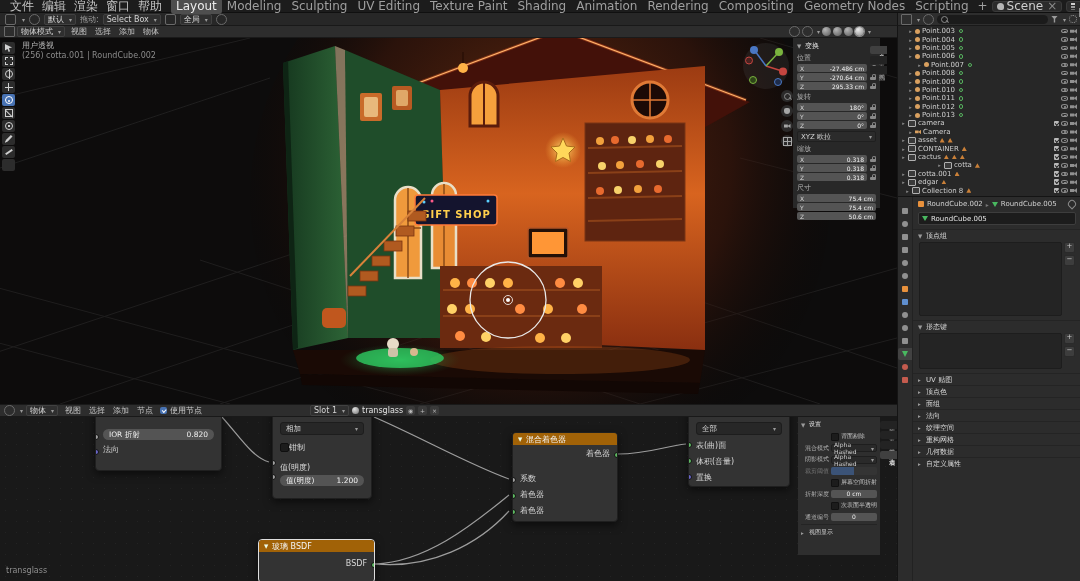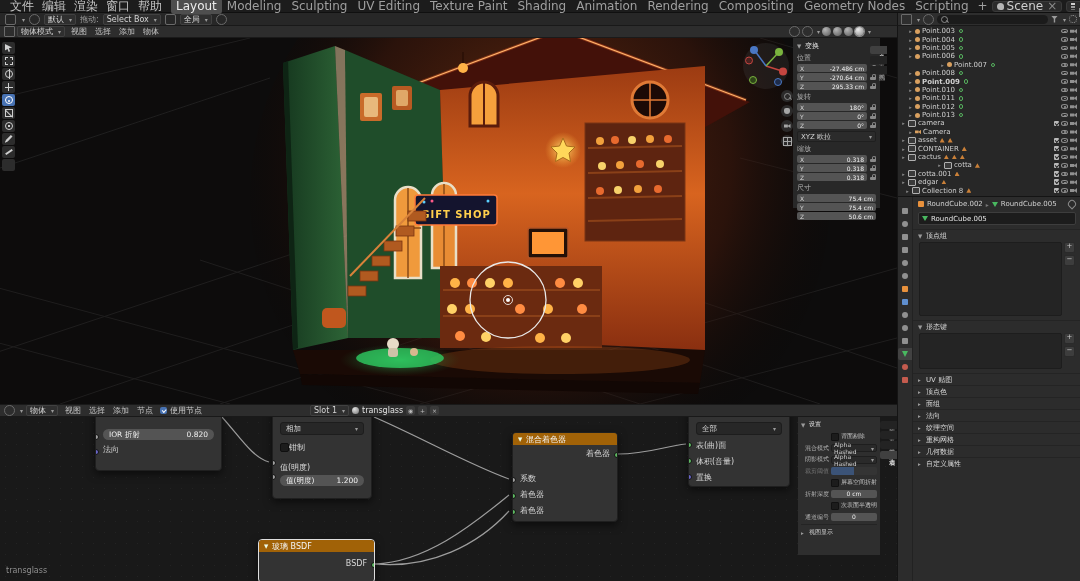--- a/index.html
+++ b/index.html
@@ -440,20 +440,24 @@
           <span class="t-ico ti-annotate"></span>
         </div>
         <div class="tbtn">
           <span class="t-ico ti-measure"></span>
         </div>
         <div class="tbtn">
           <span class="t-ico ti-add-cube"></span>
         </div>
       </div>
 
+    <div id="vp-overlay">
+      <div class="l1">用户透视</div>
+      <div class="l2">(256) cotta.001 | RoundCube.002</div>
+    </div>
 
     <svg id="navgizmo" width="52" height="52">
       <circle cx="26" cy="26" r="23" fill="rgba(70,70,70,.25)"></circle>
       <line x1="26" y1="26" x2="42" y2="31" stroke="#c4453f" stroke-width="1.5"></line>
         <circle cx="43" cy="31.5" r="4" fill="#c4453f"></circle>
       <circle cx="9" cy="20.5" r="3.5" fill="#4a2220" stroke="#c4453f"></circle>
       <line x1="26" y1="26" x2="38" y2="13" stroke="#7ab33e" stroke-width="1.5"></line>
         <circle cx="39" cy="12" r="4" fill="#7ab33e"></circle>
       <circle cx="13" cy="40" r="3.5" fill="#2e4418" stroke="#7ab33e"></circle>
       <line x1="26" y1="26" x2="15" y2="11" stroke="#4a77c4" stroke-width="1.5"></line>
@@ -611,41 +615,41 @@
       <div class="ol-row" style="padding-left: 10px;">
         <span class="ol-exp">▸</span>
         <span class="ol-bulb"></span>
         <span class="ol-name">Point.006</span>
         <span class="ol-data"></span>
         <span class="ol-right">
           <span class="ol-eye"></span>
           <span class="ol-cam"></span>
         </span>
       </div>
-      <div class="ol-row" style="padding-left: 8px; margin-left: 34px;">
+      <div class="ol-row" style="padding-left: 19px;">
         <span class="ol-exp">▸</span>
         <span class="ol-bulb"></span>
         <span class="ol-name">Point.007</span>
         <span class="ol-data"></span>
         <span class="ol-right">
           <span class="ol-eye"></span>
           <span class="ol-cam"></span>
         </span>
       </div>
       <div class="ol-row" style="padding-left: 10px;">
         <span class="ol-exp">▸</span>
         <span class="ol-bulb"></span>
         <span class="ol-name">Point.008</span>
         <span class="ol-data"></span>
         <span class="ol-right">
           <span class="ol-eye"></span>
           <span class="ol-cam"></span>
         </span>
       </div>
-      <div class="ol-row" style="padding-left: 10px; font-weight: bold;">
+      <div class="ol-row" style="padding-left: 10px;">
         <span class="ol-exp">▸</span>
         <span class="ol-bulb"></span>
         <span class="ol-name">Point.009</span>
         <span class="ol-data"></span>
         <span class="ol-right">
           <span class="ol-eye"></span>
           <span class="ol-cam"></span>
         </span>
       </div>
       <div class="ol-row" style="padding-left: 10px;">

